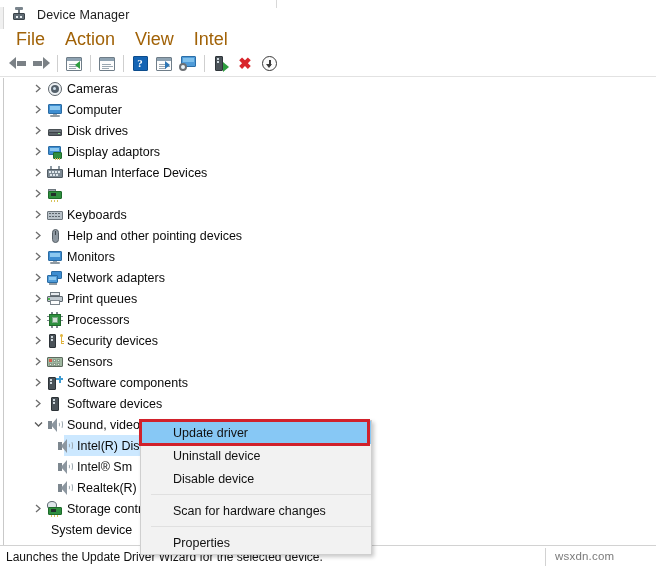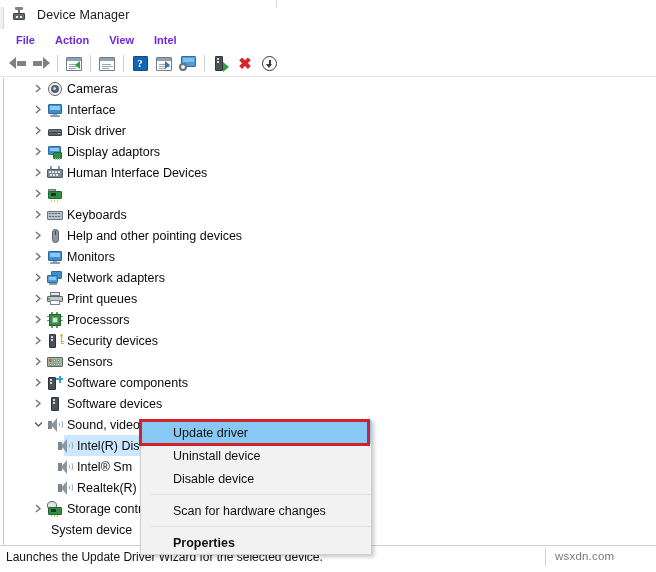--- a/index.html
+++ b/index.html
@@ -67,23 +67,23 @@
 
   
   .menubar {
     position: absolute; left: 0; top: 29px;
     width: 656px; height: 22px;
     background: #ffffff;
     display: flex; align-items: center;
     padding-left: 6px;
   }
   .menubar .mi {
-    font-size: 11px; color: #6d28d9;
+    font-size: 18px; color: #a16207;
     padding: 2px 10px 3px 10px;
-    cursor: default; white-space: nowrap; font-weight: bold;
+    cursor: default; white-space: nowrap;
   }
 
   
   .toolbar {
     position: absolute; left: 0; top: 51px;
     width: 656px; height: 26px;
     background: #ffffff;
     border-bottom: 1px solid #e2e2e2;
     display: flex; align-items: center;
     padding-left: 5px;
@@ -283,21 +283,21 @@
     padding: 0;
   }
   .ctxmenu .citem {
     position: relative; height: 23px;
     display: flex; align-items: center;
     padding-left: 32px;
     font-size: 12.5px; color: #111111;
     cursor: default; white-space: nowrap;
   }
   .ctxmenu .citem.hl { background: #87c8f5; }
-  .ctxmenu .citem.bold { font-weight: bold; }
+  .ctxmenu .citem.bold { font-weight: normal; }
   .ctxmenu .csep { height: 1px; background: #e0e0e0; margin-left: 10px; }
   .ctxmenu .csep-pad { height: 4px; }
   .redbox {
     position: absolute; left: -2px; top: -2px;
     width: 231px; height: 27px;
     border: 3px solid #d1212b;
     box-sizing: border-box;
     z-index: 45; pointer-events: none;
   }
 
@@ -448,37 +448,37 @@
             <path d="M1 1 L5 4.5 L1 8" fill="none" stroke="#6d6d6d" stroke-width="1.3"></path>
           </svg>
         </span>
       <span class="ti">
           <span class="i16 ic-mon">
             <i class="scr"></i>
             <i class="nk"></i>
             <i class="bs"></i>
           </span>
         </span>
-      <span class="tl">Interface</span>
+      <span class="tl">Computer</span>
     </div>
 
     <div class="trow lvl1">
       <span class="chev">
           <svg width="7" height="9" viewBox="0 0 7 9">
             <path d="M1 1 L5 4.5 L1 8" fill="none" stroke="#6d6d6d" stroke-width="1.3"></path>
           </svg>
         </span>
       <span class="ti">
           <span class="i16 ic-disk">
             <i class="d1"></i>
             <i class="d2"></i>
             <i class="led"></i>
           </span>
         </span>
-      <span class="tl">Disk driver</span>
+      <span class="tl">Disk drives</span>
     </div>
 
     <div class="trow lvl1">
       <span class="chev">
           <svg width="7" height="9" viewBox="0 0 7 9">
             <path d="M1 1 L5 4.5 L1 8" fill="none" stroke="#6d6d6d" stroke-width="1.3"></path>
           </svg>
         </span>
       <span class="ti">
           <span class="i16 ic-gfx">

